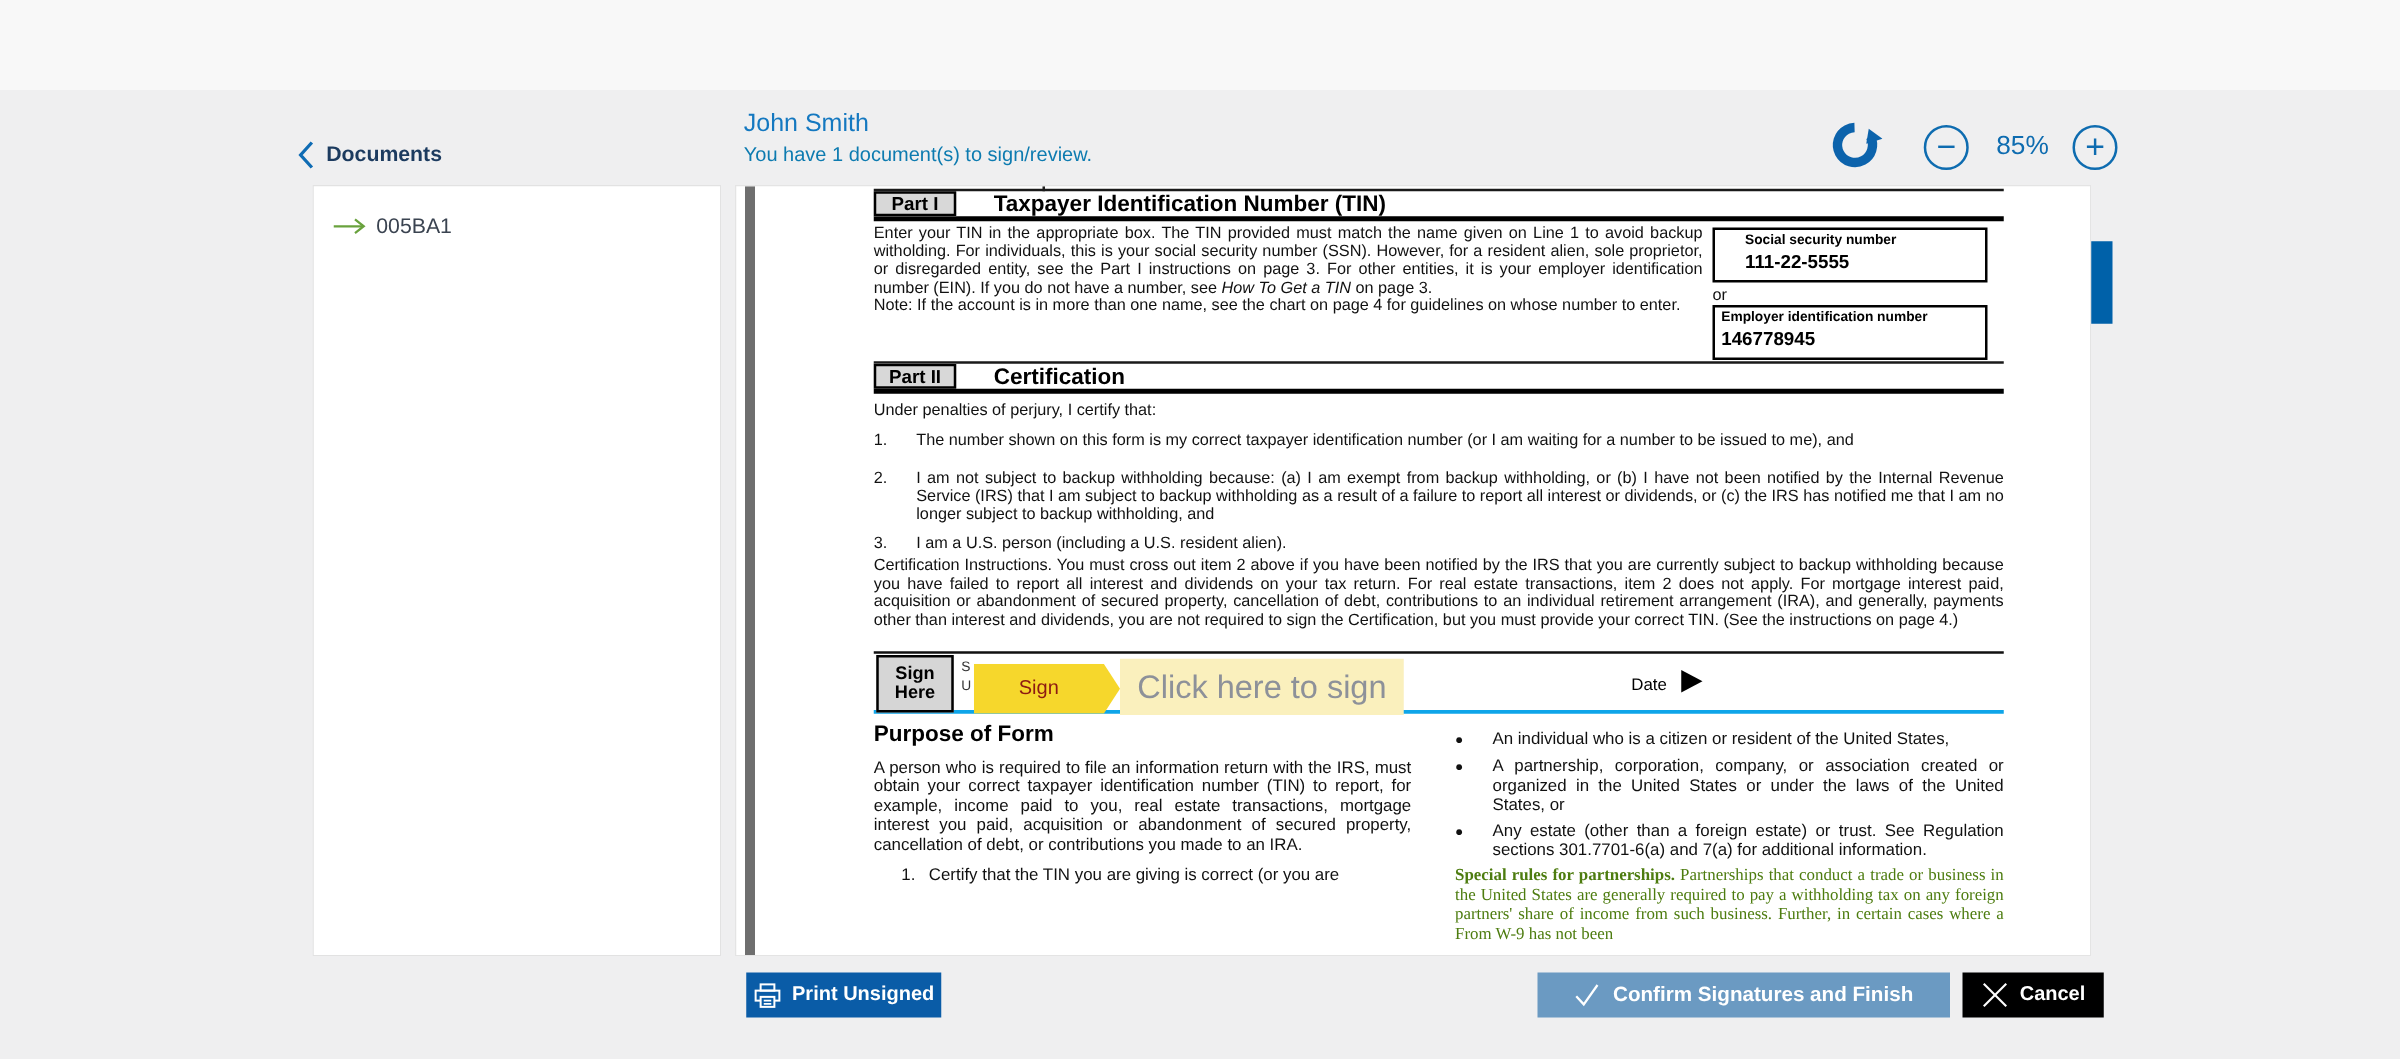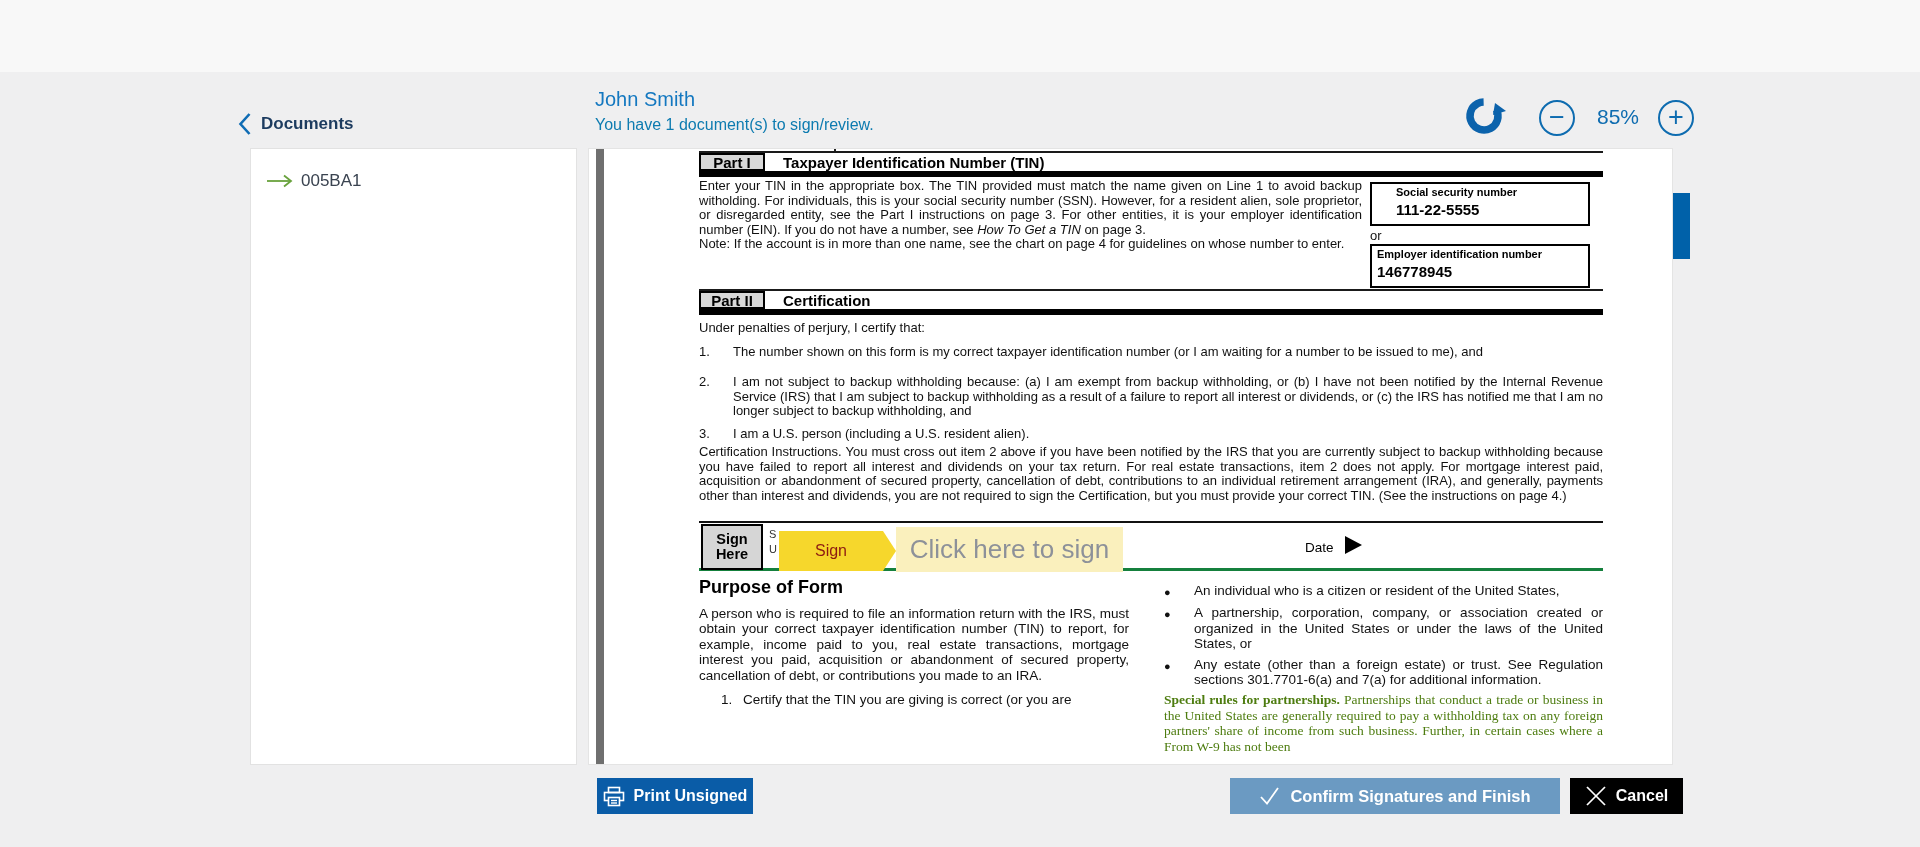--- a/index.html
+++ b/index.html
@@ -25,25 +25,25 @@
   .sidebar { left:250px; top:148px; width:327px; height:617px; background:#fff; border:1px solid #e2e2e2; }
   .doc-item { position:absolute; left:0; top:14px; width:100%; height:36px; display:flex; align-items:center; cursor:pointer; }
   .doc-item-arrow { margin-left:15px; width:30px; }
   .doc-item-label { margin-left:5px; font-size:17px; color:#3a4350; }
 
   
   .viewer { left:588px; top:148px; width:1085px; height:617px; background:#fff; border:1px solid #e4e4e4; overflow:hidden; }
   .page-edge { left:7px; top:0; width:8px; height:617px; background:#6f6f6f; }
   .top-tick { left:245px; top:0; width:2px; height:4px; background:#222; }
 
-  .part-row { left:110px; width:904px; height:26px; border-top:2px solid #1a1a1a; border-bottom:6px solid #000000;
+  .part-row { left:110px; width:904px; height:26px; border-top:2px solid #1a1a1a; border-bottom:4px solid #000000;
               display:flex; align-items:stretch; }
   .part-cell { width:66px; background:#d8d8d8; border:2px solid #000; font-weight:bold; font-size:15px;
                display:flex; align-items:center; justify-content:center; color:#000; }
-  .part-title { font-weight:bold; font-size:15px; color:#000; display:flex; align-items:center; margin-left:18px; }
+  .part-title { font-weight:bold; font-size:18px; color:#000; display:flex; align-items:center; margin-left:30px; }
   .p1-row { top:2px; }
   .p2-row { top:140px; }
 
   .form-text { font-size:13px; line-height:14.6px; color:#111; text-align:justify; }
   .p1-body { left:110px; top:30px; width:663px; }
   .note-line { margin-top:0; }
 
   .tin-box { left:781px; width:220px; height:44px; border:2px solid #000; background:#fff; padding:2px 5px; }
   .ssn-box { top:33px;padding-left:24px; }
   .ein-box { top:95px; }
@@ -54,21 +54,21 @@
   .p2-intro { left:110px; top:172px; width:904px; }
   .cert-item { left:110px; width:904px; display:flex; }
   .cert-num { width:34px; flex:none; }
   .cert-text { flex:1; text-align:justify; }
   .item-1 { top:196px; }
   .item-2 { top:226px; }
   .item-3 { top:278px; }
   .cert-instr { left:110px; top:296px; width:904px; }
 
   
-  .sign-row { left:110px; top:372px; width:904px; height:50px; border-top:2px solid #111; border-bottom:3px solid #15803d; }
+  .sign-row { left:110px; top:372px; width:904px; height:50px; border-top:2px solid #111; border-bottom:3px solid #0ea5e9; }
   .sign-cell { position:absolute; left:2px; top:1px; width:62px; height:46px; background:#d6d6d6; border:2px solid #000;
                font-weight:bold; font-size:14.5px; line-height:15px; color:#000; display:flex; flex-direction:column;
                align-items:center; justify-content:center; }
   .hidden-letter { position:absolute; left:70px; font-size:11px; color:#333; }
   .hl-s { top:5px; } .hl-u { top:20px; }
   .sign-tab { position:absolute; left:80px; top:8px; width:117px; height:40px; background:#f6d72c;
               clip-path:polygon(0 0, calc(100% - 13px) 0, 100% 50%, calc(100% - 13px) 100%, 0 100%);
               display:flex; align-items:center; justify-content:center; padding-right:13px;
               font-size:16px; color:#8d1a12; cursor:pointer; }
   .sign-target { position:absolute; left:197px; top:4px; width:227px; height:45px; background:#faf0bd;

